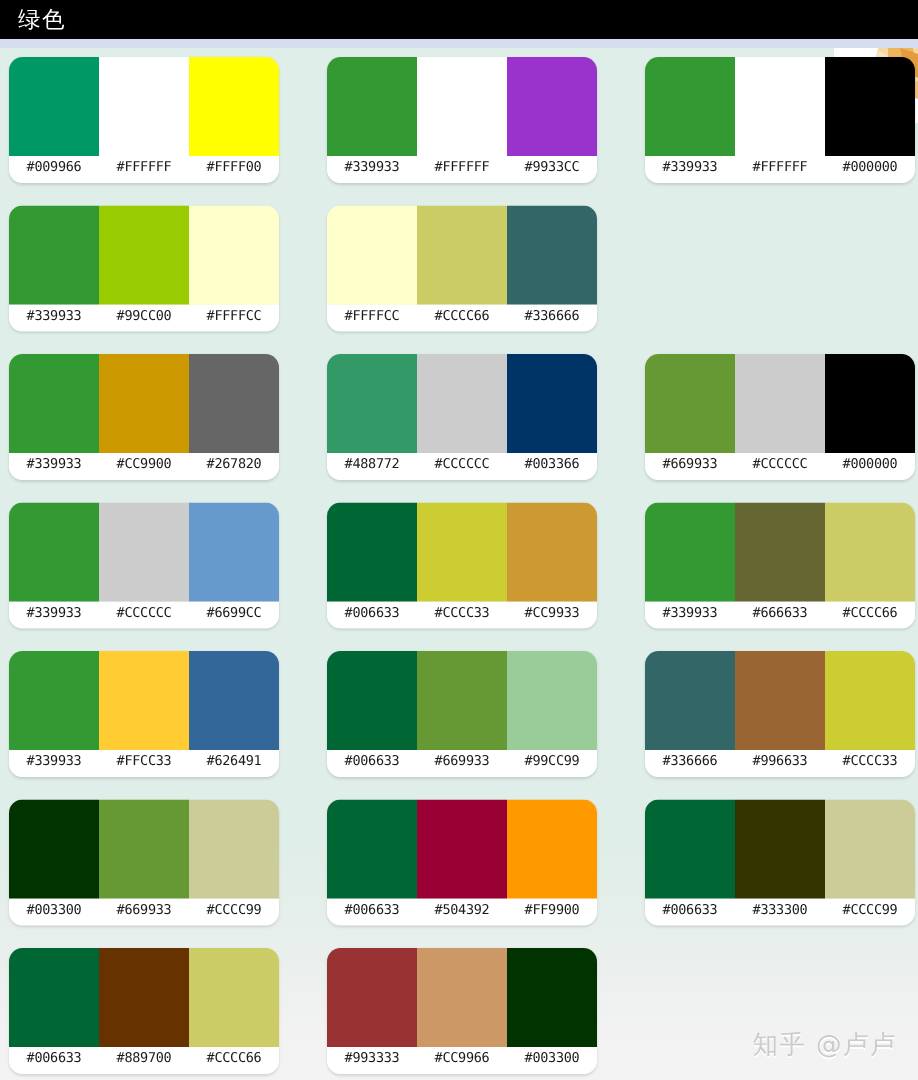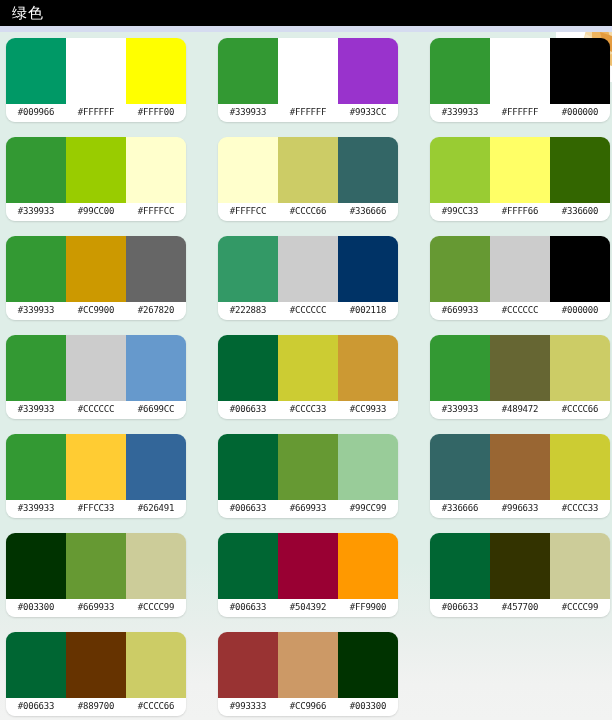--- a/index.html
+++ b/index.html
@@ -196,32 +196,20 @@
             <div class="sw" style="background: rgb(255, 255, 204);"></div>
             <div class="sw" style="background: rgb(204, 204, 102);"></div>
             <div class="sw" style="background: rgb(51, 102, 102);"></div>
           </div>
           <div class="labels">
             <div class="lb">#FFFFCC</div>
             <div class="lb">#CCCC66</div>
             <div class="lb">#336666</div>
           </div>
         </div>
-        <div class="card c2">
-          <div class="swatches">
-            <div class="sw" style="background: rgb(153, 204, 51);"></div>
-            <div class="sw" style="background: rgb(255, 255, 102);"></div>
-            <div class="sw" style="background: rgb(51, 102, 0);"></div>
-          </div>
-          <div class="labels">
-            <div class="lb">#99CC33</div>
-            <div class="lb">#FFFF66</div>
-            <div class="lb">#336600</div>
-          </div>
-        </div>
       </div>
       <div class="prow">
         <div class="card c0">
           <div class="swatches">
             <div class="sw" style="background: rgb(51, 153, 51);"></div>
             <div class="sw" style="background: rgb(204, 153, 0);"></div>
             <div class="sw" style="background: rgb(102, 102, 102);"></div>
           </div>
           <div class="labels">
             <div class="lb">#339933</div>
@@ -229,23 +217,23 @@
             <div class="lb">#267820</div>
           </div>
         </div>
         <div class="card c1">
           <div class="swatches">
             <div class="sw" style="background: rgb(51, 153, 102);"></div>
             <div class="sw" style="background: rgb(204, 204, 204);"></div>
             <div class="sw" style="background: rgb(0, 51, 102);"></div>
           </div>
           <div class="labels">
-            <div class="lb">#222883</div>
+            <div class="lb">#488772</div>
             <div class="lb">#CCCCCC</div>
-            <div class="lb">#002118</div>
+            <div class="lb">#003366</div>
           </div>
         </div>
         <div class="card c2">
           <div class="swatches">
             <div class="sw" style="background: rgb(102, 153, 51);"></div>
             <div class="sw" style="background: rgb(204, 204, 204);"></div>
             <div class="sw" style="background: rgb(0, 0, 0);"></div>
           </div>
           <div class="labels">
             <div class="lb">#669933</div>
@@ -280,21 +268,21 @@
           </div>
         </div>
         <div class="card c2">
           <div class="swatches">
             <div class="sw" style="background: rgb(51, 153, 51);"></div>
             <div class="sw" style="background: rgb(102, 102, 51);"></div>
             <div class="sw" style="background: rgb(204, 204, 102);"></div>
           </div>
           <div class="labels">
             <div class="lb">#339933</div>
-            <div class="lb">#489472</div>
+            <div class="lb">#666633</div>
             <div class="lb">#CCCC66</div>
           </div>
         </div>
       </div>
       <div class="prow">
         <div class="card c0">
           <div class="swatches">
             <div class="sw" style="background: rgb(51, 153, 51);"></div>
             <div class="sw" style="background: rgb(255, 204, 51);"></div>
             <div class="sw" style="background: rgb(51, 102, 153);"></div>
@@ -356,21 +344,21 @@
           </div>
         </div>
         <div class="card c2">
           <div class="swatches">
             <div class="sw" style="background: rgb(0, 102, 51);"></div>
             <div class="sw" style="background: rgb(51, 51, 0);"></div>
             <div class="sw" style="background: rgb(204, 204, 153);"></div>
           </div>
           <div class="labels">
             <div class="lb">#006633</div>
-            <div class="lb">#457700</div>
+            <div class="lb">#333300</div>
             <div class="lb">#CCCC99</div>
           </div>
         </div>
       </div>
       <div class="prow">
         <div class="card c0">
           <div class="swatches">
             <div class="sw" style="background: rgb(0, 102, 51);"></div>
             <div class="sw" style="background: rgb(102, 51, 0);"></div>
             <div class="sw" style="background: rgb(204, 204, 102);"></div>
@@ -389,14 +377,15 @@
           </div>
           <div class="labels">
             <div class="lb">#993333</div>
             <div class="lb">#CC9966</div>
             <div class="lb">#003300</div>
           </div>
         </div>
       </div>
     </div>
 
+  <div id="watermark">知乎 @卢卢</div>
 
 </div>
 
 </body></html>

